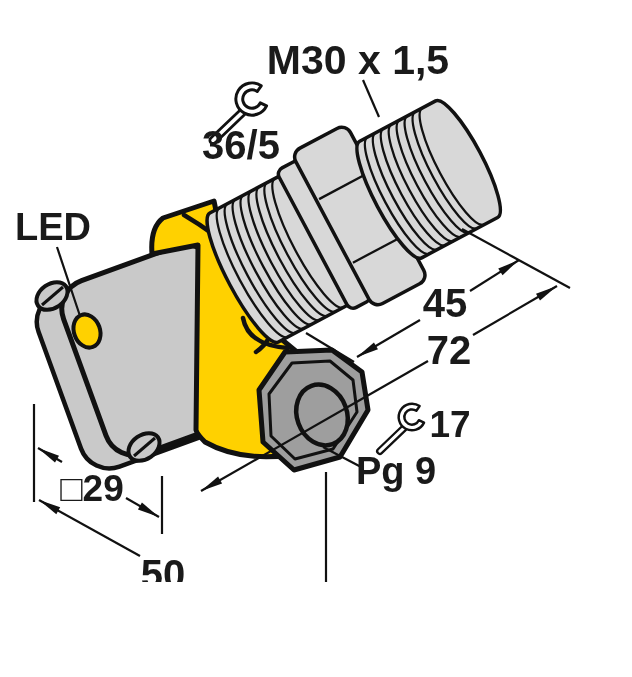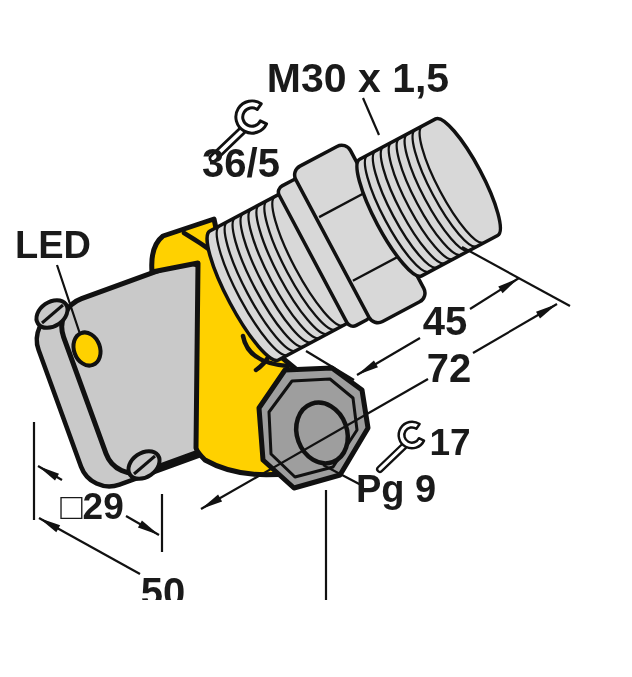--- a/index.html
+++ b/index.html
@@ -1,16 +1,16 @@
 <!DOCTYPE html>
 <html><head>
 <meta charset="utf-8">
 <style>
   html,body { margin:0; padding:0; background:#ffffff; }
-  .stage { position:relative; width:632px; height:582px; background:#ffffff; overflow:hidden;margin-top:18px; }
+  .stage { position:relative; width:632px; height:582px; background:#ffffff; overflow:hidden; }
   svg { display:block; }
   .lbl {
     font-family:"Liberation Sans","DejaVu Sans",sans-serif;
     font-weight:bold;
     fill:#1a1a1a;
   }
   .outline { stroke:#111111; stroke-linejoin:round; stroke-linecap:round; }
   .thin    { stroke:#111111; stroke-width:2.2; fill:none; }
 </style>
 </head>

